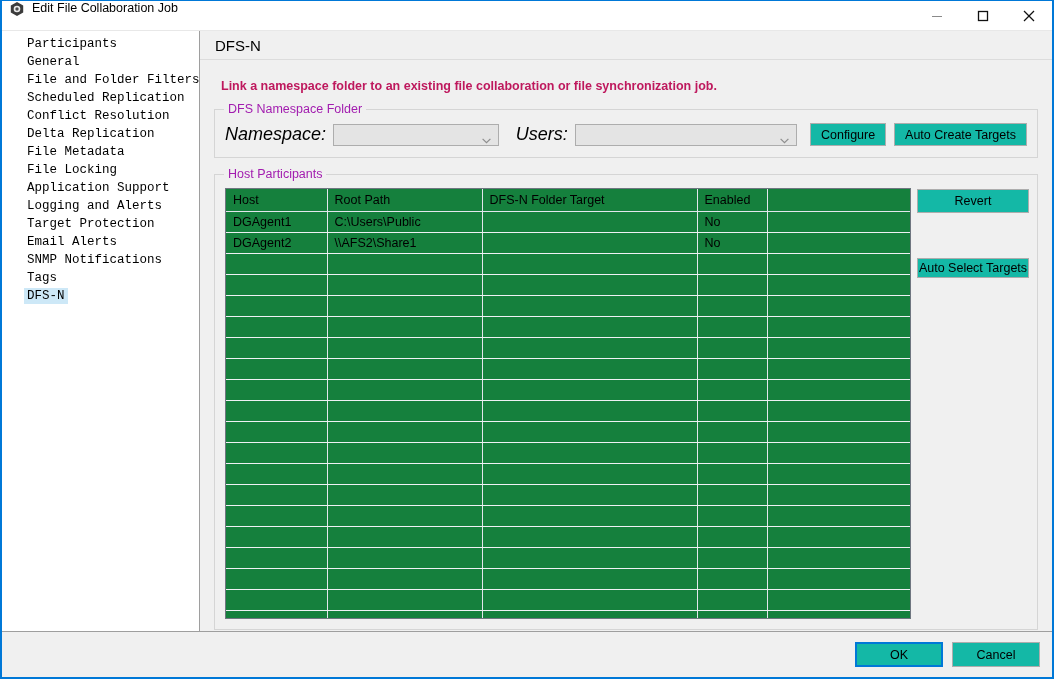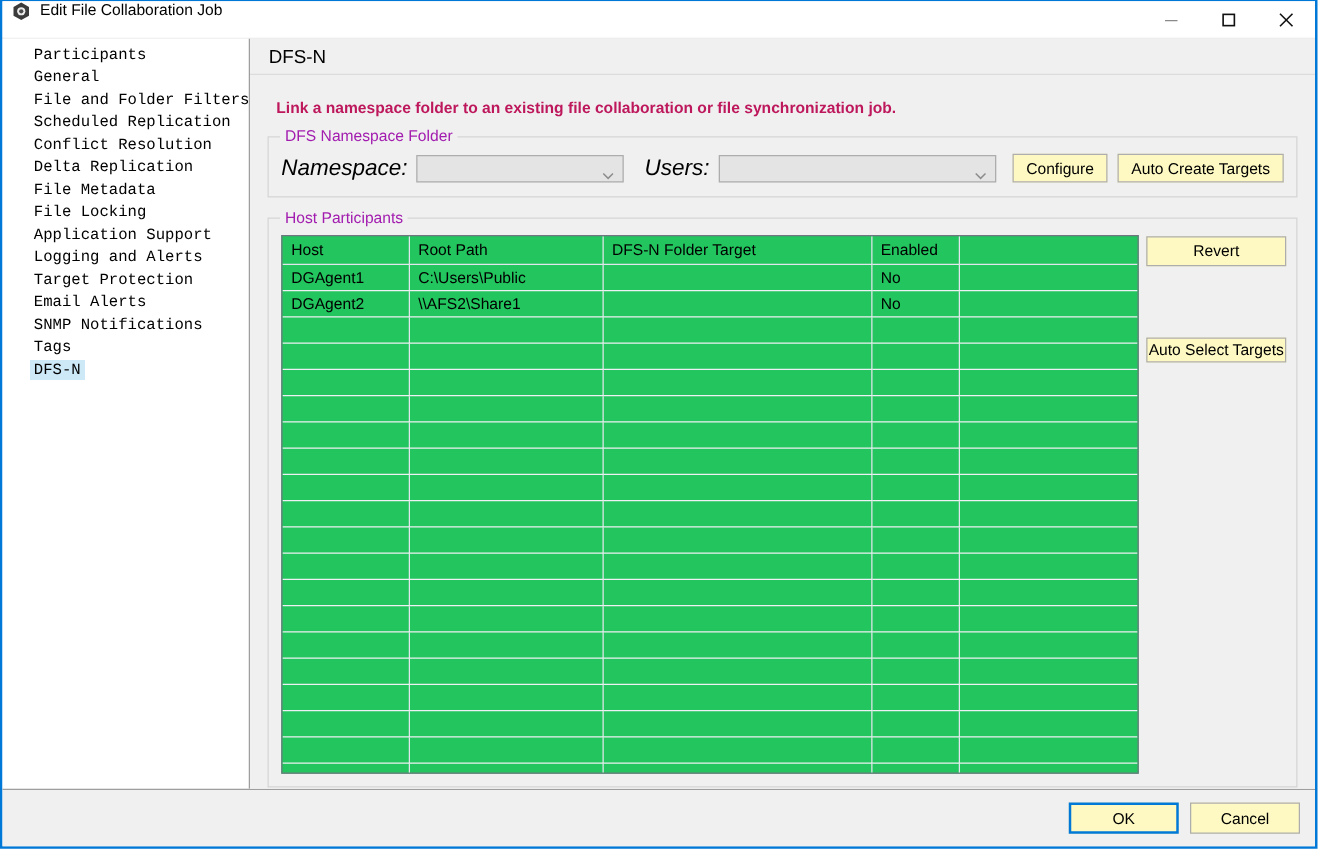--- a/index.html
+++ b/index.html
@@ -188,39 +188,39 @@
     padding-left: 5px;
     font-size: 12.5px;
     color: #6d6d6d;
     white-space: nowrap;
     overflow: hidden;
   }
   .btn {
     height: 23px;
     box-sizing: border-box;
     border: 1px solid #adadad;
-    background: #fef9c3;
+    background: #14b8a6;
     font-family: "Liberation Sans", sans-serif;
     font-size: 12.5px;
     color: #000000;
     display: flex;
     align-items: center;
     justify-content: center;
     white-space: nowrap;
     padding: 0 10px;
   }
 
   
   .table-area {
     display: flex;
     align-items: flex-start;
   }
   .grid {
     border: 1px solid #6f7680;
-    background: #22c55e;
+    background: #15803d;
     box-sizing: border-box;
     position: relative;
     overflow: hidden;
   }
   .grid table {
     border-collapse: collapse;
     width: 100%;
     table-layout: fixed;
   }
   .grid th, .grid td {
@@ -241,21 +241,21 @@
   .grid td {
     height: 20px;
   }
   .grid tr td:last-child, .grid tr th:last-child {
     border-right: none;
   }
   .side-buttons {
     margin-left: 6px;
     display: flex;
     flex-direction: column;
-    gap: 13px;
+    gap: 1px;
     padding-top: 1px;
   }
 
   
   .footer {
     flex: 0 0 46px;
     height: 46px;
     background: #f0f0f0;
     border-top: 1px solid #9e9e9e;
     display: flex;

